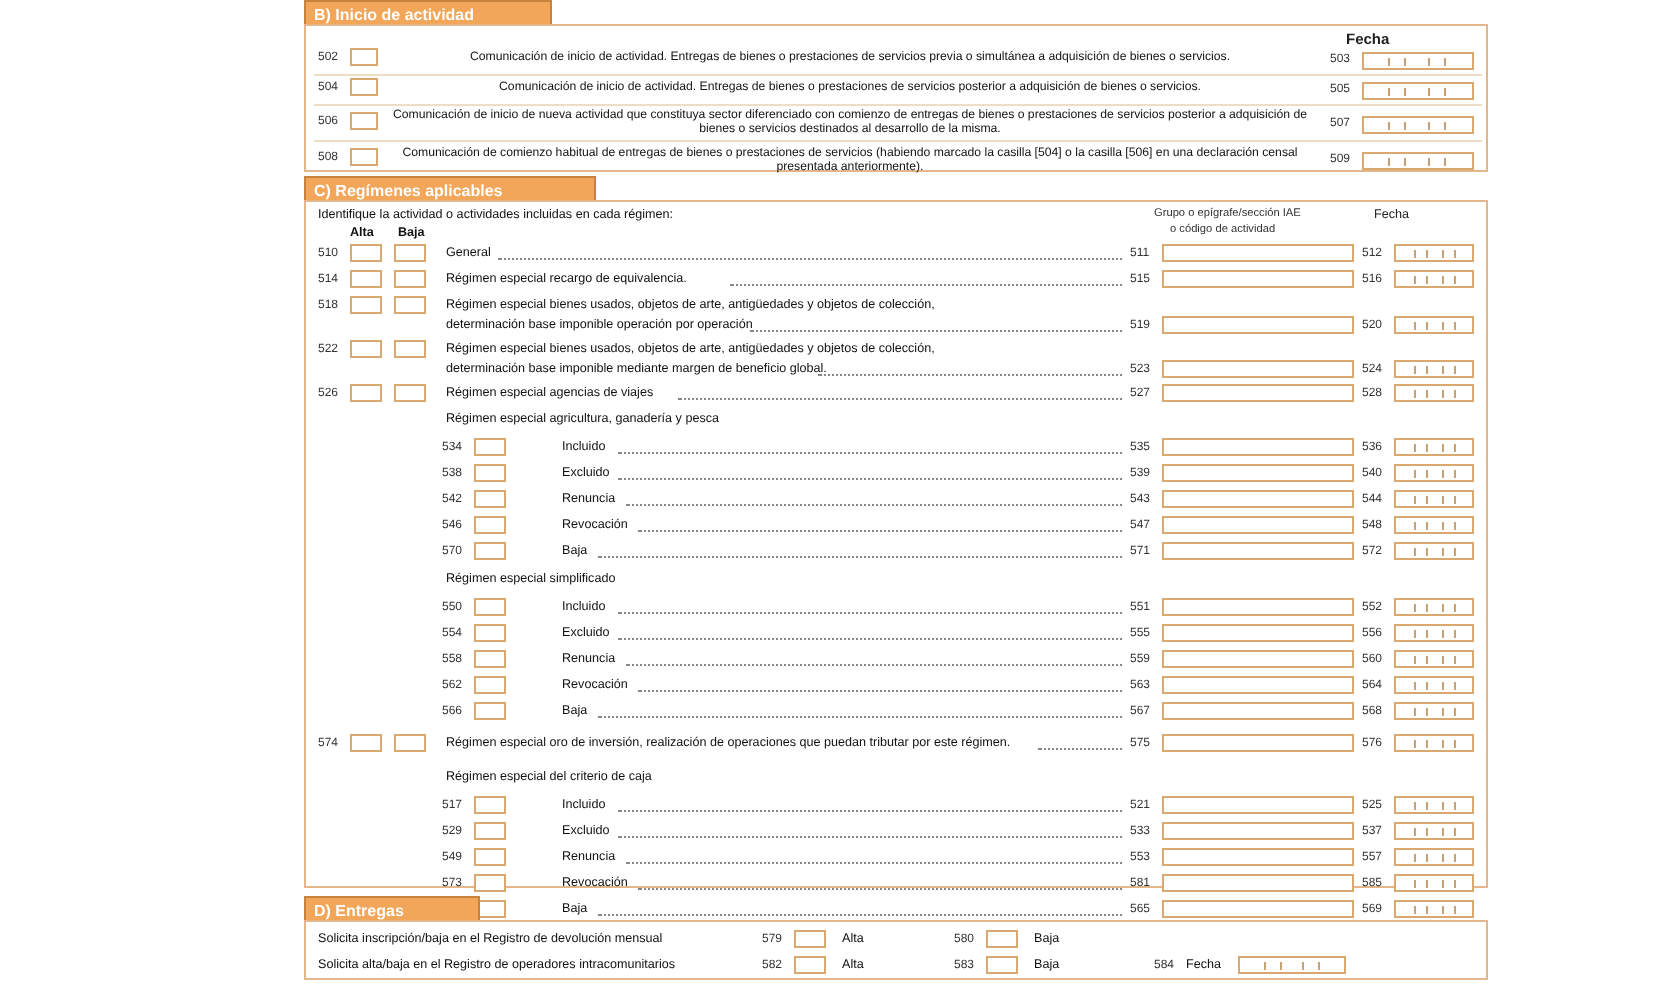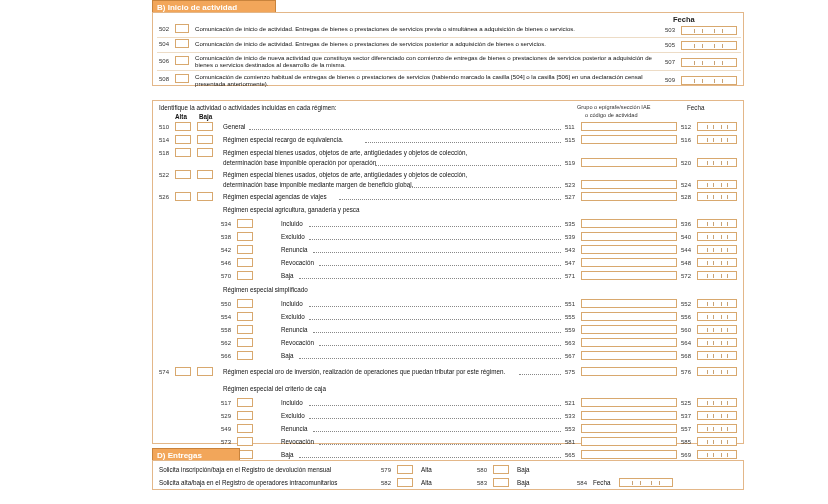--- a/index.html
+++ b/index.html
@@ -1,17 +1,17 @@
 <!DOCTYPE html>
 <html><head>
 <meta charset="utf-8">
 <style>
   html,body{margin:0;padding:0;background:#ffffff;}
   body{font-family:"Liberation Sans", sans-serif;}
-  #page{position:relative;width:828px;height:504px;background:#ffffff;overflow:hidden;}
+  #page{position:relative;width:828px;height:504px;background:#ffffff;overflow:hidden;text-align:center;}
   .form{position:absolute;left:152px;top:0;width:592px;background:#ffffff;}
   .datebox{position:relative;display:inline-block;height:9px;border:1px solid #d8a86e;background:#fff;box-sizing:border-box;}
   .datebox i{position:absolute;top:2px;bottom:1px;width:0;border-left:1px solid #c9a274;}
   .sidebar-left{position:absolute;left:0;top:0;width:152px;height:504px;background:#ffffff;}
   .sidebar-right{position:absolute;left:744px;top:0;width:84px;height:504px;background:#ffffff;}
   .footerstrip{position:absolute;left:0;top:490px;width:828px;height:14px;background:#ffffff;}
 </style>
 </head>
 <body>
 
@@ -81,20 +81,23 @@
             <i style="left:12px;"></i>
               <i style="left:20px;"></i>
               <i style="left:32px;"></i>
               <i style="left:40px;"></i>
           </span>
         </div>
       </div>
     </div>
 
     <div style="position:relative;height:358px;margin-top:2px;">
+      <div style="position:absolute;left:0;top:0;width:146px;height:13px;background:#f2a65a;border:1px solid #c8833c;box-sizing:border-box;">
+        <span style="position:absolute;left:4px;top:2px;font-size:8px;font-weight:bold;color:#fff;">C) Regímenes aplicables</span>
+      </div>
 
       <div style="position:absolute;left:0;top:12px;width:592px;height:344px;border:1px solid #e3b789;box-sizing:border-box;">
 
         <span style="position:absolute;left:6px;top:3px;font-size:6.3px;color:#111;">Identifique la actividad o actividades incluidas en cada régimen:</span>
         <span style="position:absolute;left:424px;top:3px;font-size:5.6px;color:#333;">Grupo o epígrafe/sección IAE</span>
         <span style="position:absolute;left:432px;top:11px;font-size:5.6px;color:#333;">o código de actividad</span>
         <span style="position:absolute;left:534px;top:3px;font-size:6.3px;color:#222;">Fecha</span>
 
         <span style="position:absolute;left:22px;top:12px;font-size:6.3px;font-weight:bold;color:#111;">Alta</span>
         <span style="position:absolute;left:46px;top:12px;font-size:6.3px;font-weight:bold;color:#111;">Baja</span>

